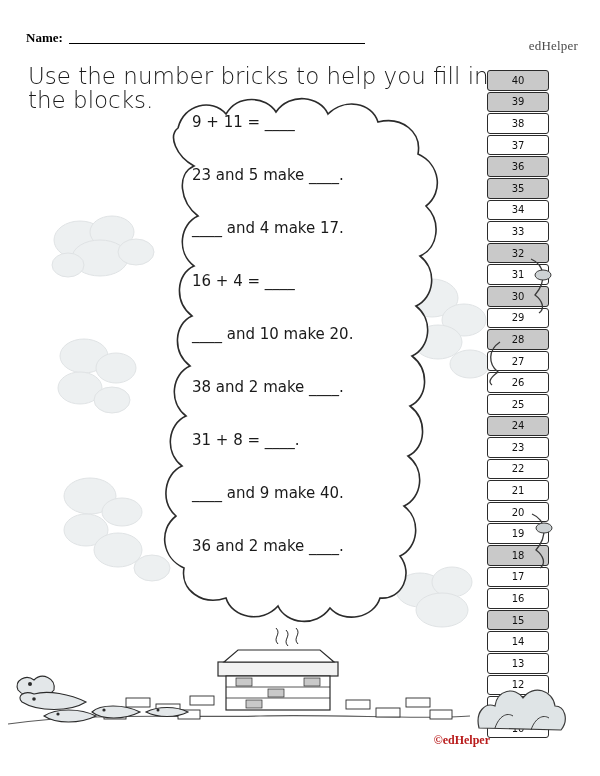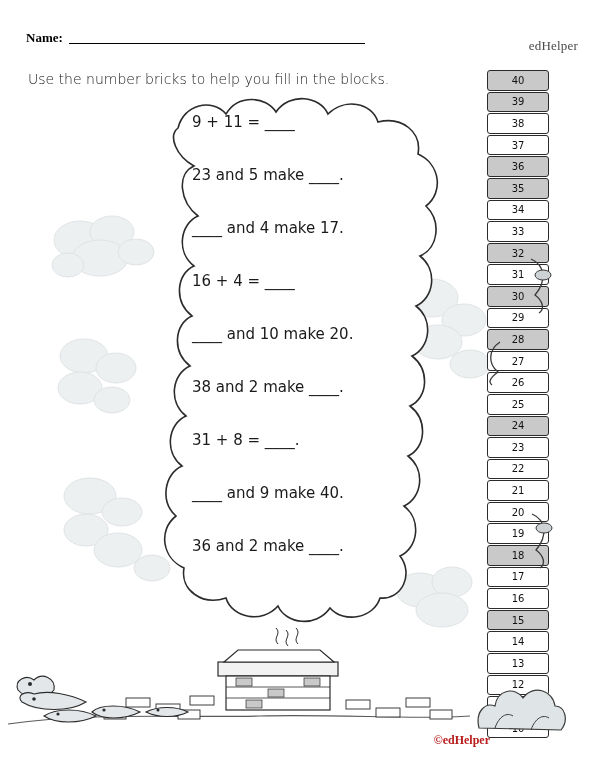--- a/index.html
+++ b/index.html
@@ -51,22 +51,22 @@
     height: 13px;
   }
 
   
   .instructions {
     position: absolute;
     top: 64px;
     left: 28px;
     width: 462px;
     font-family: "DejaVu Sans", sans-serif;
-    font-size: 14px;
-    line-height: 31px;
+    font-size: 23px;
+    line-height: 24px;
     color: #1a1a1a;
     font-weight: 300;
   }
 
   
   .scroll-wrap {
     position: absolute;
     top: 88px;
     left: 150px;
     width: 302px;

